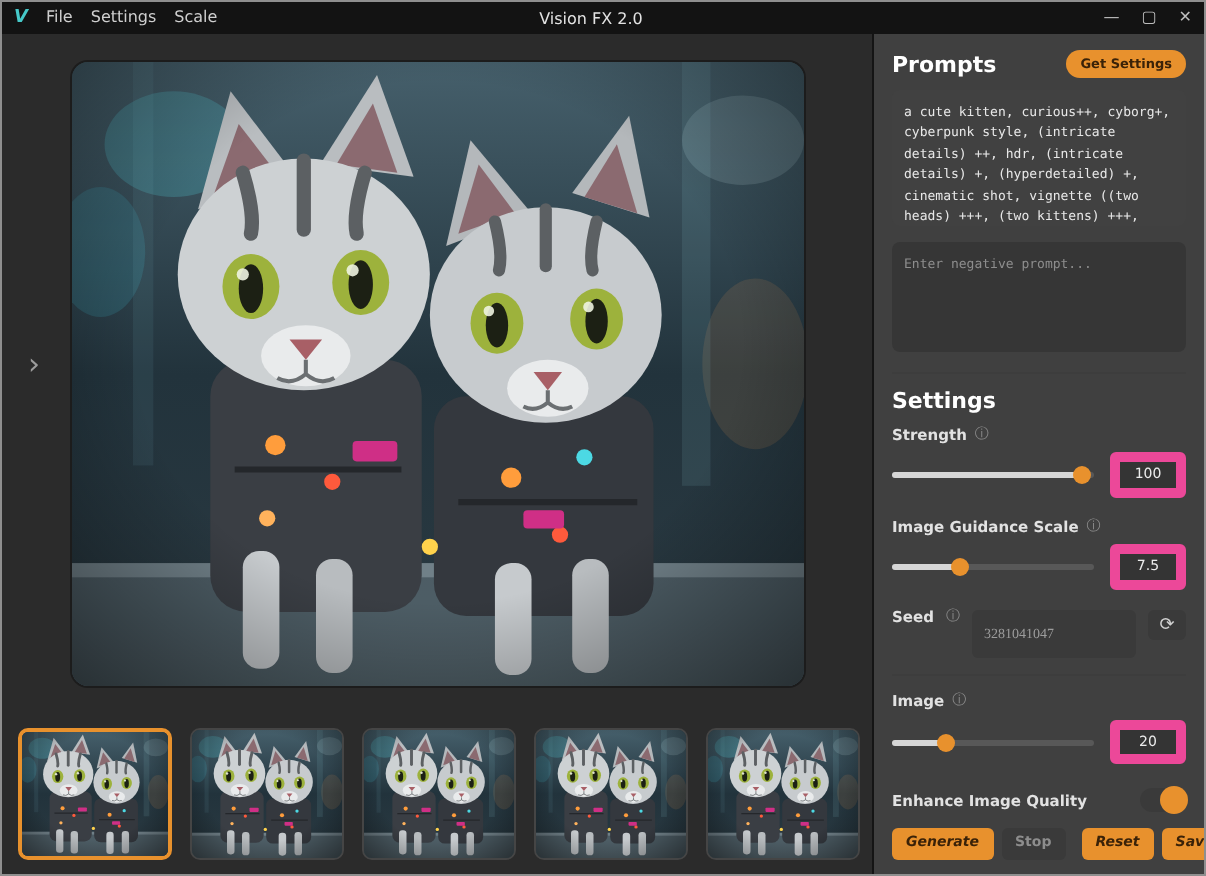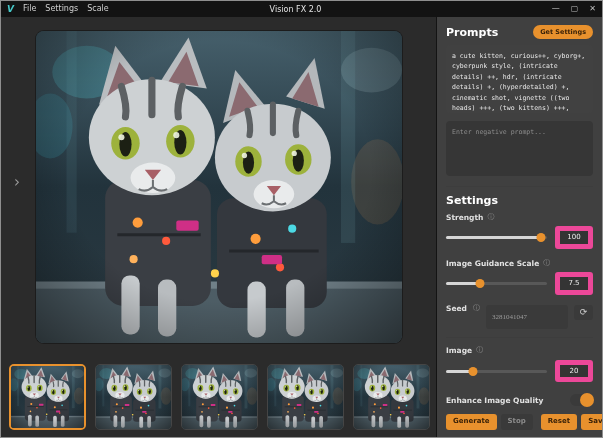--- a/index.html
+++ b/index.html
@@ -45,21 +45,21 @@
   .knob{position:absolute;top:0.5px;width:9px;height:9px;border-radius:50%;background:#e8912d;transform:translateX(-50%);}
   .pill{background:#343434;border:5px solid #ec4899;border-radius:3px;color:#ececec;font-size:7px;padding:2px 5px;min-width:18px;text-align:center;line-height:1.2;}
   .seed-row{display:flex;gap:6px;margin:1px 0 6px;}
   .seed-input{flex:1;background:#3a3a3a;border:none;border-radius:3px;color:#9c9c9c;font-family:Liberation Serif, serif;font-size:7px;padding:8px 6px;min-width:0;}
   .refresh-btn{background:#3a3a3a;border:none;border-radius:3px;color:#d0d0d0;font-size:9px;width:19px;height:15px;line-height:1;cursor:pointer;padding:0;}
   .enhance-row{display:flex;align-items:center;justify-content:space-between;margin:3px 0 8px;}
   .toggle{width:23px;height:12px;background:#3a3a3a;border-radius:7px;position:relative;cursor:pointer;}
   .t-knob{position:absolute;right:-1px;top:-1px;width:14px;height:14px;background:#e8912d;border-radius:50%;}
   .actions{margin-top:auto;display:flex;gap:4px;align-items:center;}
   .btn{border:none;border-radius:3px;font-family:inherit;font-size:7px;font-weight:bold;padding:4px 7px;cursor:pointer;line-height:1.1;}
-  .btn-orange{background:#e8912d;color:#3a2208;}
+  .btn-orange{background:#e8912d;color:#3a2208;font-style:italic;}
   .btn-dark{background:#3a3a3a;color:#8d8d8d;text-align:right;}
   .spacer{flex:1;}
 </style>
 </head>
 <body>
 
 <svg width="0" height="0" style="position:absolute" aria-hidden="true">
   <defs>
     <linearGradient id="kbg" x1="0" y1="0" x2="0" y2="1">
       <stop offset="0" stop-color="#46606c"></stop>

